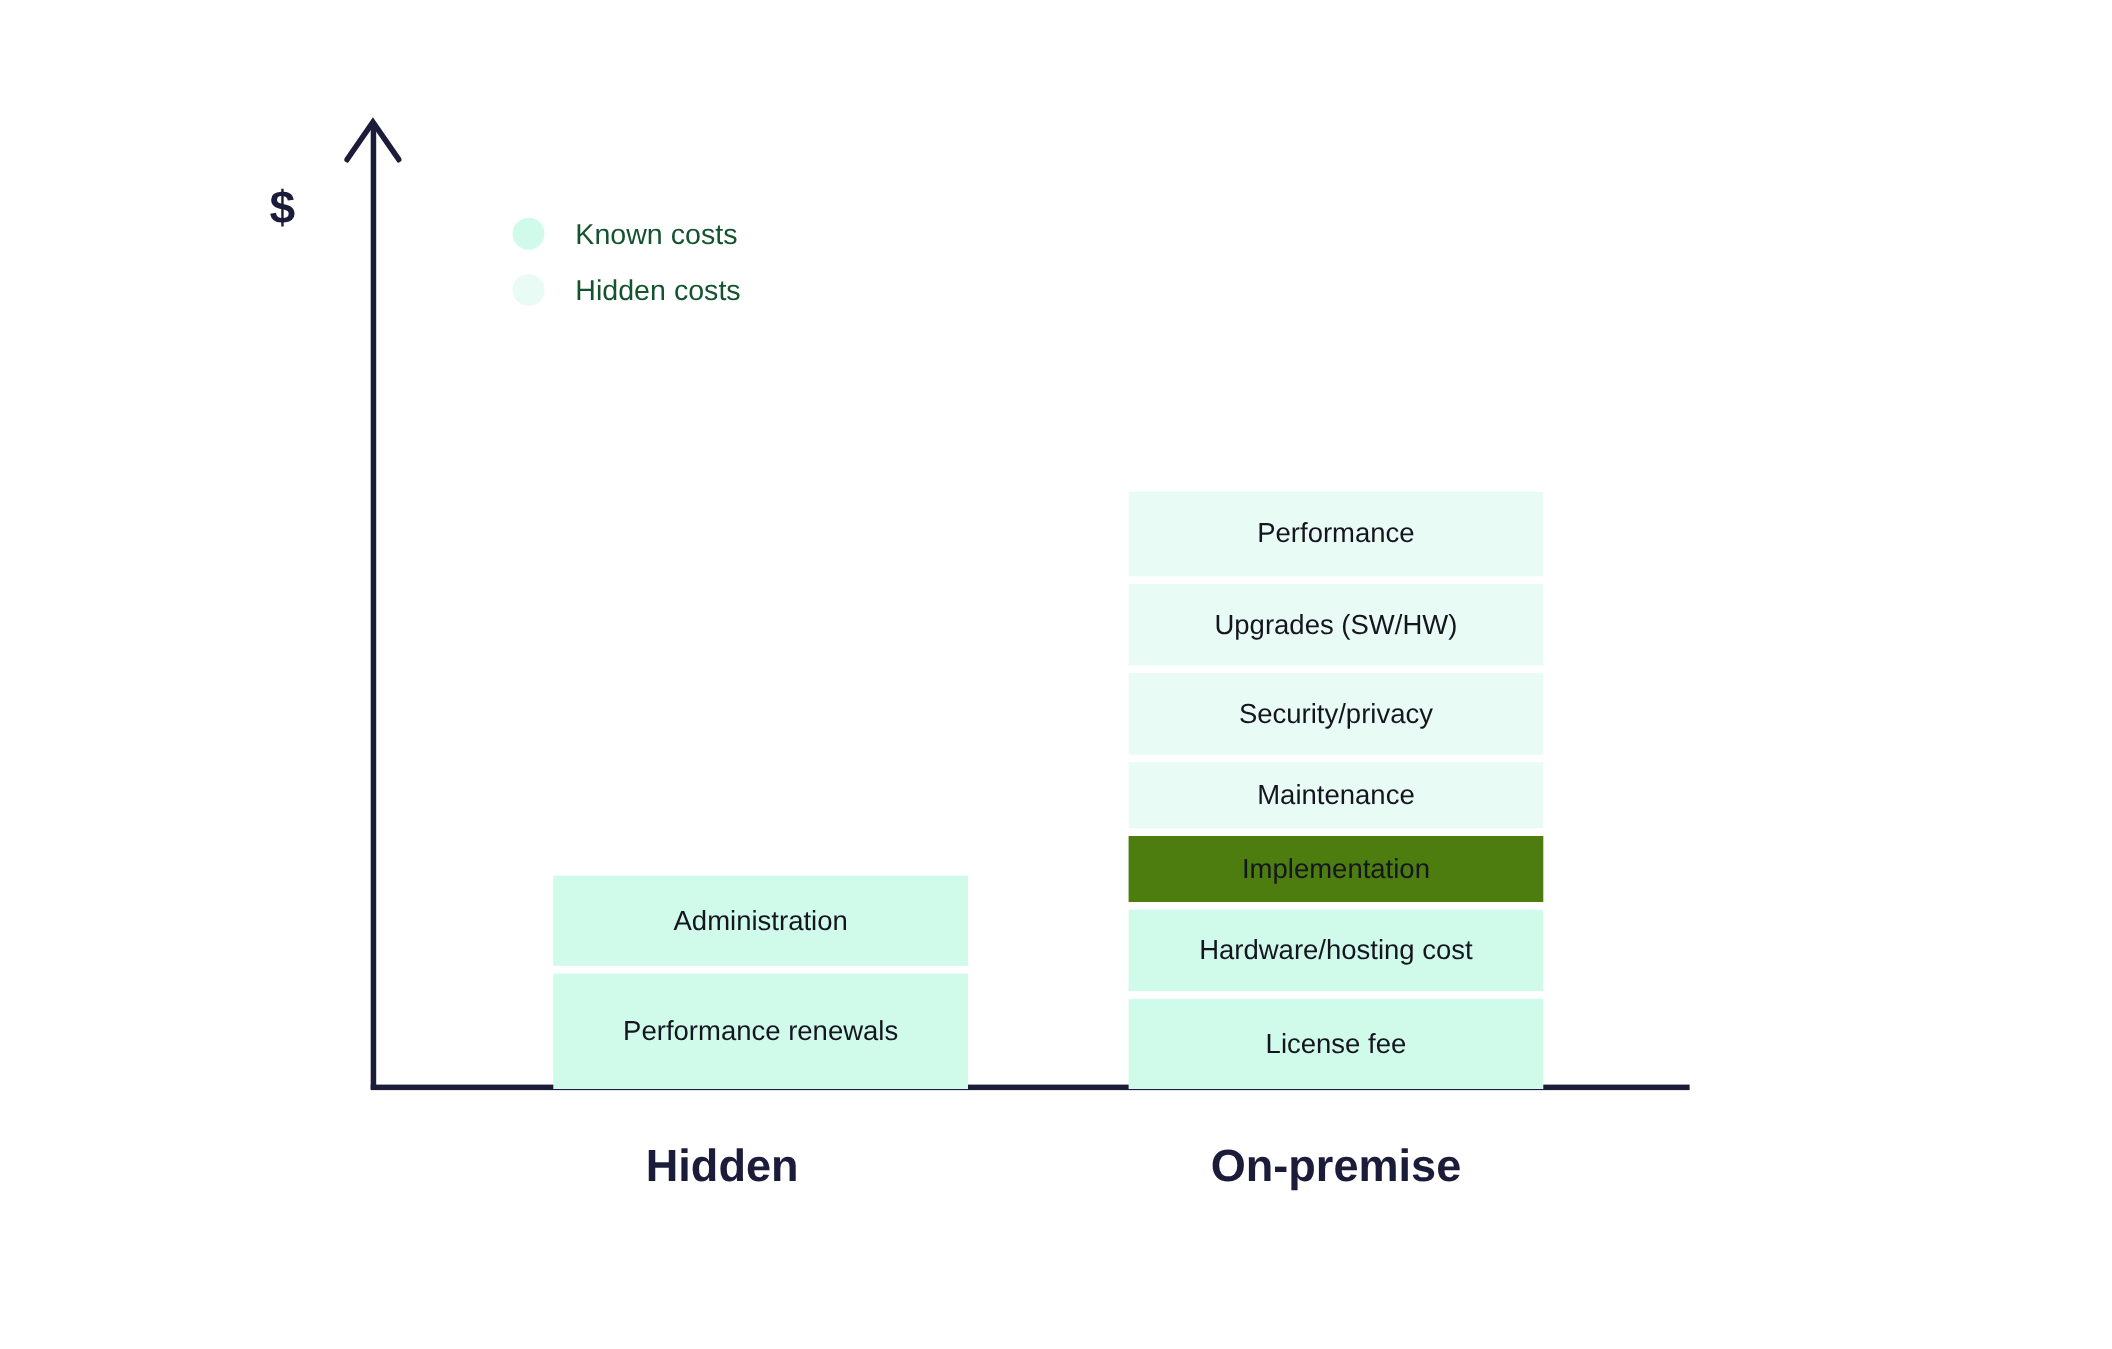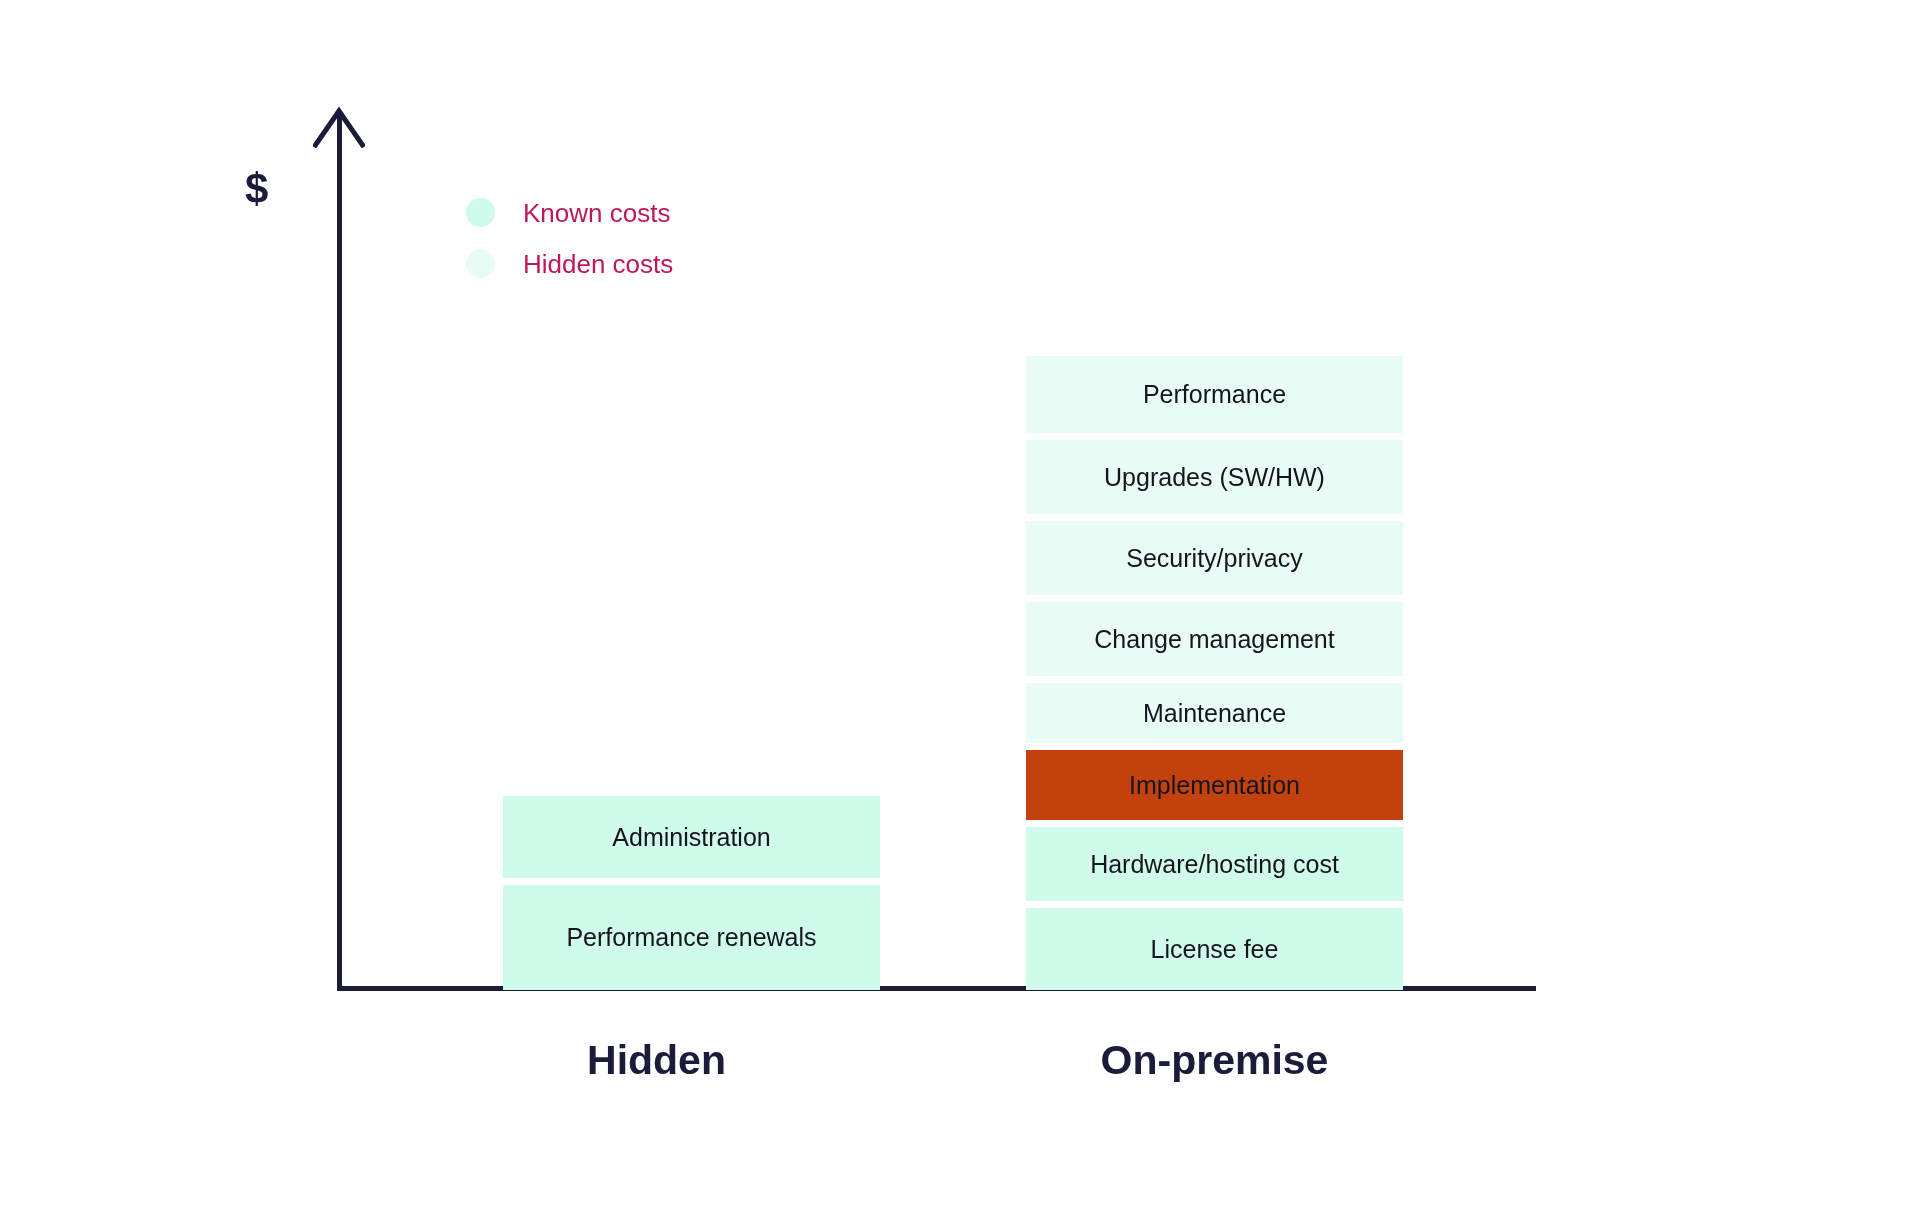--- a/index.html
+++ b/index.html
@@ -76,21 +76,21 @@
   }
   .legend-swatch {
     width: 29px;
     height: 29px;
     border-radius: 50%;
     flex: 0 0 auto;
   }
   .legend-label {
     font-size: 26px;
     font-weight: 500;
-    color: #be185d;
+    color: #14532d;
     line-height: 1;
     white-space: nowrap;
   }
 
   
   .stack {
     position: absolute;
     display: flex;
     flex-direction: column;
     justify-content: flex-end;
@@ -182,27 +182,24 @@
   <div class="stack" id="stack-onpremise">
     <div class="bar" style="height:77px;background:#e8fbf4">
       <span class="bar-label">Performance</span>
     </div>
     <div class="bar" style="height:74px;background:#e8fbf4">
       <span class="bar-label">Upgrades (SW/HW)</span>
     </div>
     <div class="bar" style="height:74px;background:#e8fbf4">
       <span class="bar-label">Security/privacy</span>
     </div>
-    <div class="bar" style="height:74px;background:#e8fbf4">
-      <span class="bar-label">Change management</span>
-    </div>
     <div class="bar" style="height:60px;background:#e8fbf4">
       <span class="bar-label">Maintenance</span>
     </div>
-    <div class="bar" style="height:70px;background:#c2410c">
+    <div class="bar" style="height:60px;background:#4d7c0f">
       <span class="bar-label">Implementation</span>
     </div>
     <div class="bar" style="height:74px;background:#d0faea">
       <span class="bar-label">Hardware/hosting cost</span>
     </div>
     <div class="bar" style="height:82px;background:#d0faea">
       <span class="bar-label">License fee</span>
     </div>
   </div>
 

